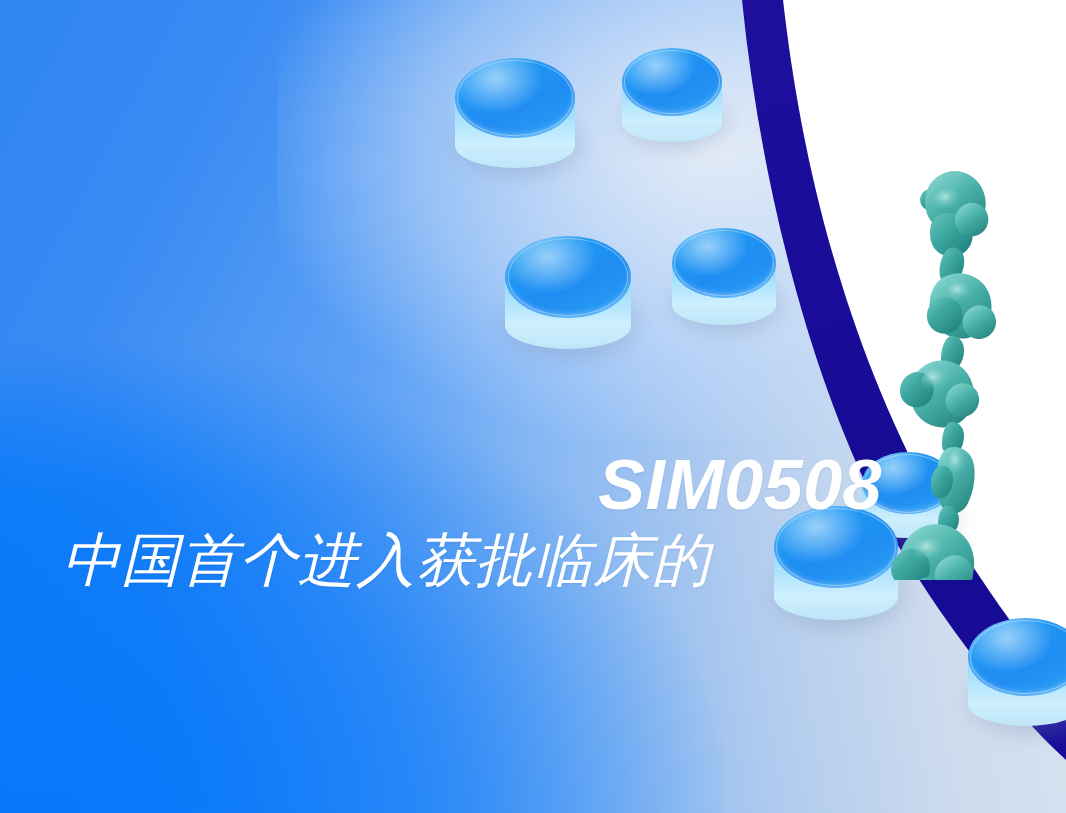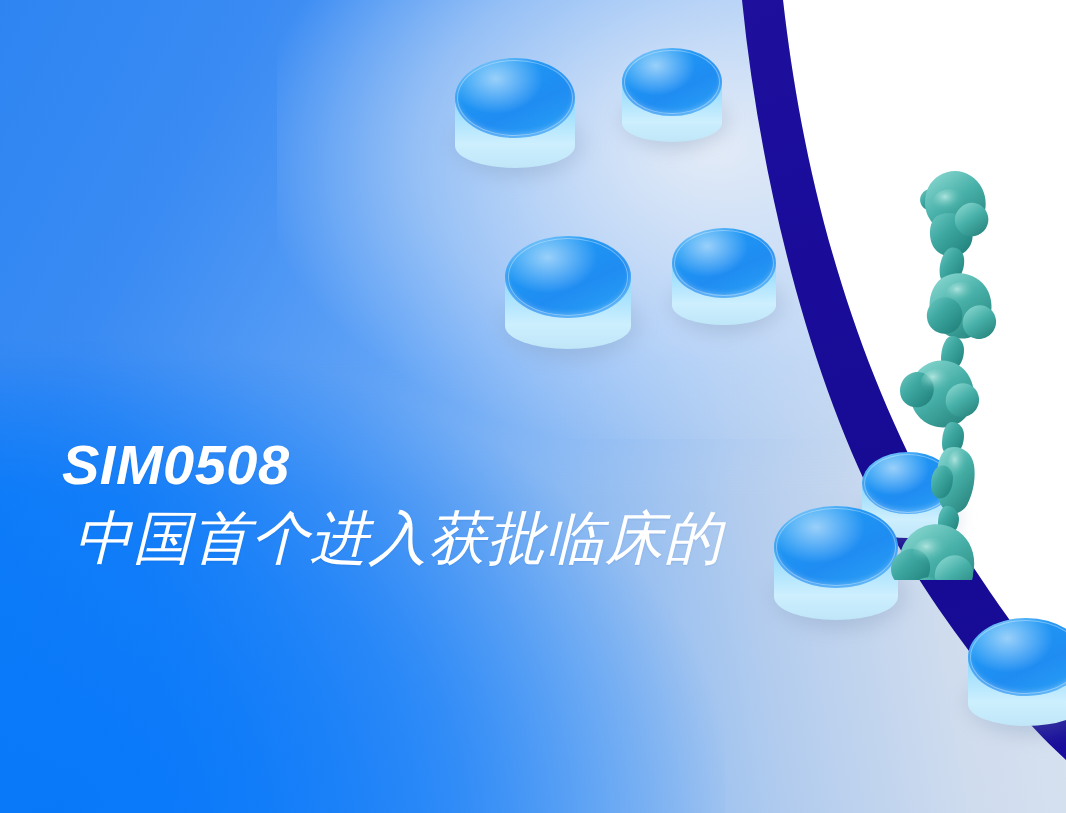--- a/index.html
+++ b/index.html
@@ -105,33 +105,34 @@
   
   .text-block{
     position:absolute;
     left:62px;
     top:434px;
     width:820px;
     color:#ffffff;
     text-shadow:0 1px 2px rgba(20,70,150,.12);
   }
   .title{
-    font-size:56px;
+    font-size:70px;
     line-height:1.02;
     font-weight:700;
     font-style:italic;
     letter-spacing:0.5px;
-    margin:2px 0 6px 0;
+    margin:16px 0 6px 0;
+    text-align:right;
   }
   .subtitle{
     font-size:58px;
     line-height:1.14;
     font-weight:400;
     font-style:italic;
-    margin:12px;
+    margin:0;
     letter-spacing:1px;
   }
   .subtitle .line{display:block;white-space:nowrap;}
 </style>
 </head>
 <body>
 
 <div id="stage">
 
   <div class="bg-base"></div>

